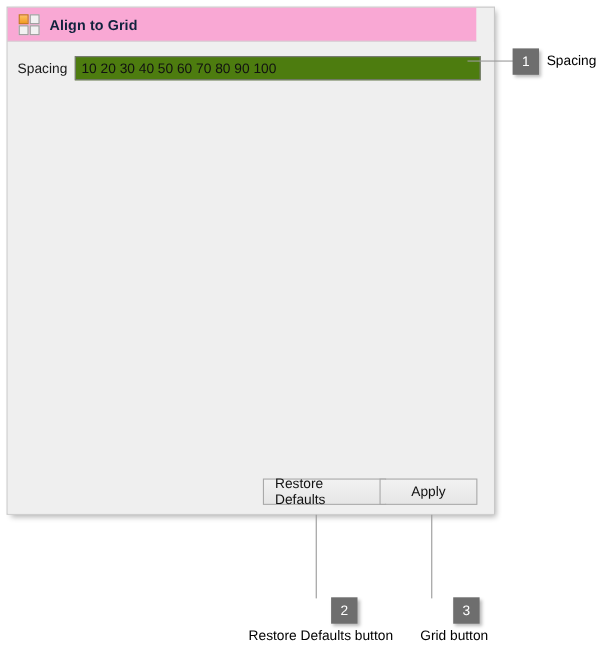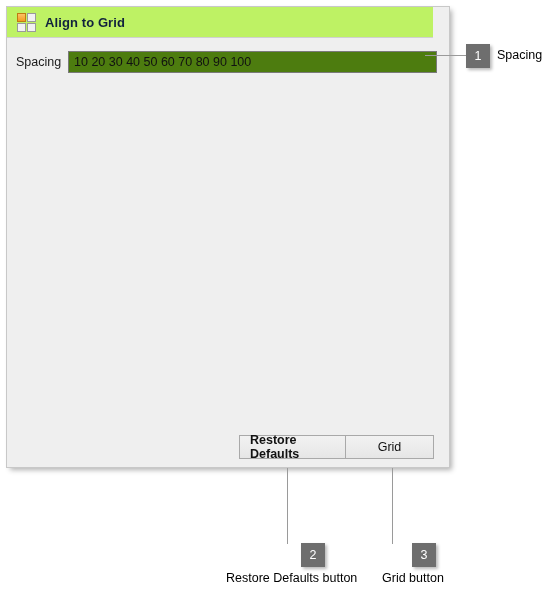--- a/index.html
+++ b/index.html
@@ -29,21 +29,21 @@
     box-sizing: border-box;
     box-shadow: 3px 3px 5px -1px rgba(0,0,0,0.30);
   }
 
   .title-bar {
     position: absolute;
     left: 0;
     top: 0;
     right: 16px;
     height: 31px;
-    background: #bef264;
+    background: #f9a8d4;
     border-bottom: 1px solid #d0d0d0;
     box-sizing: border-box;
     display: flex;
     align-items: center;
     padding-left: 10px;
   }
 
   .grid-icon {
     width: 19px;
     height: 19px;
@@ -131,21 +131,21 @@
     box-sizing: border-box;
     font-family: "Liberation Sans", sans-serif;
     font-size: 12.5px;
     color: #111111;
     display: flex;
     align-items: center;
     justify-content: center;
     cursor: default;
     padding: 0 10px;
   }
-  .btn-restore { left: 232px; width: 112px; font-weight: bold; }
+  .btn-restore { left: 232px; width: 112px; }
   .btn-apply   { left: 338px; width: 89px; }
 
   
   .callout-line {
     position: absolute;
     background: #9a9a9a;
   }
   .callout-line.h { height: 1px; }
   .callout-line.v { width: 1px; }
 
@@ -201,21 +201,21 @@
 
   <div class="panel-body">
 
     <div class="field-row">
       <span class="field-label">Spacing</span>
       <input class="field-input" type="text" value="10 20 30 40 50 60 70 80 90 100" style="">
     </div>
 
     <div class="footer">
       <div class="btn btn-restore">Restore Defaults</div>
-      <div class="btn btn-apply">Grid</div>
+      <div class="btn btn-apply">Apply</div>
     </div>
 
   </div>
 </div>
 
 <div class="callout-line h" id="line-1-h"></div>
 <div class="marker" id="marker-1">1</div>
 <div class="callout-label" id="label-1">Spacing</div>
 
 <div class="callout-line v" id="line-2-v"></div>

